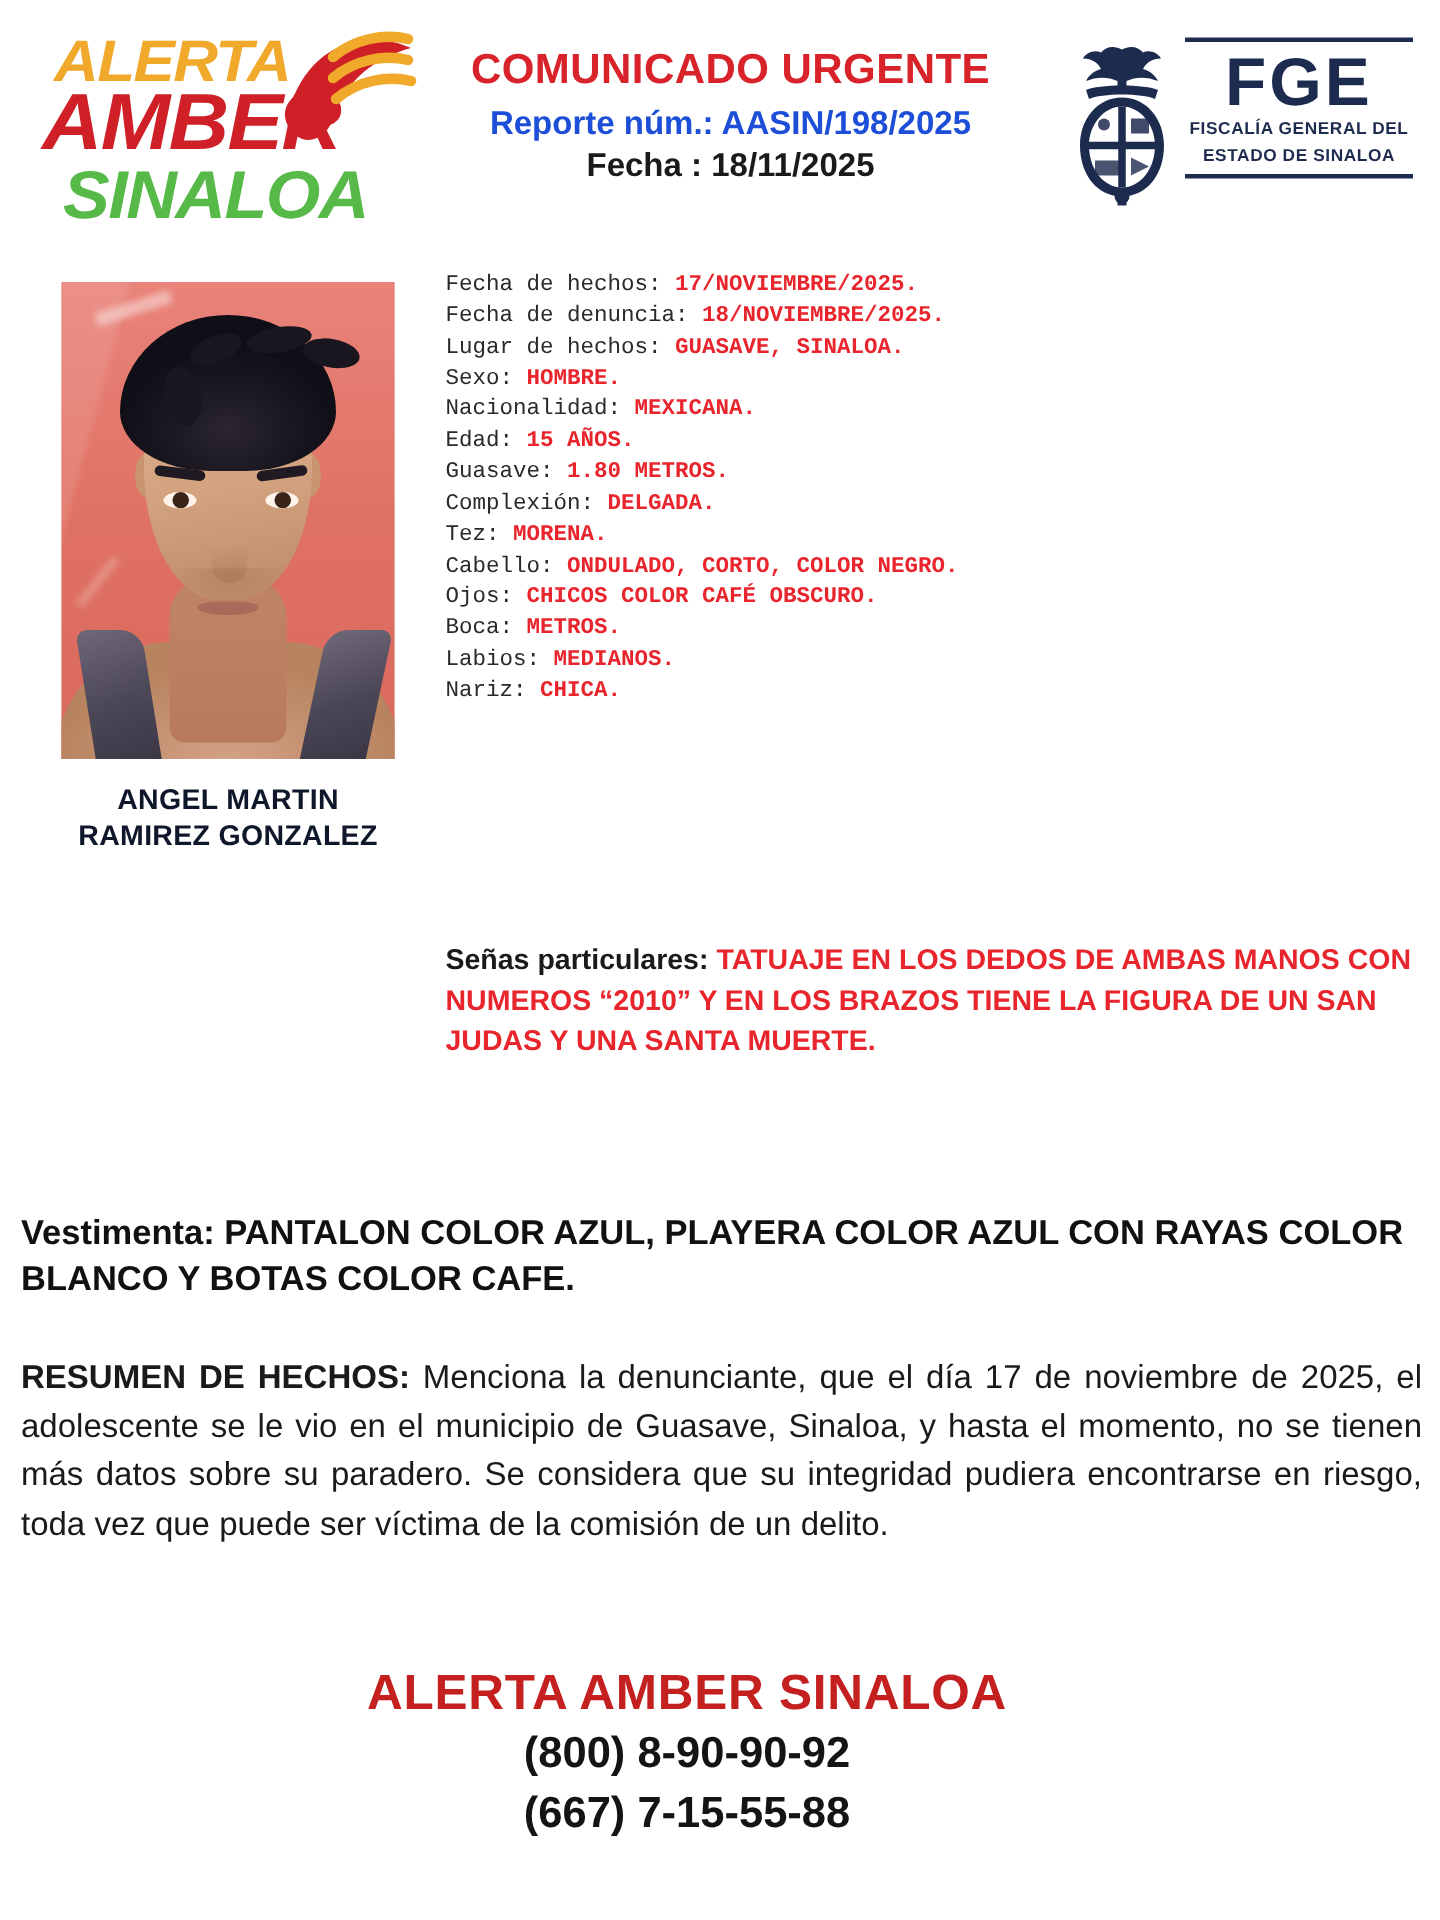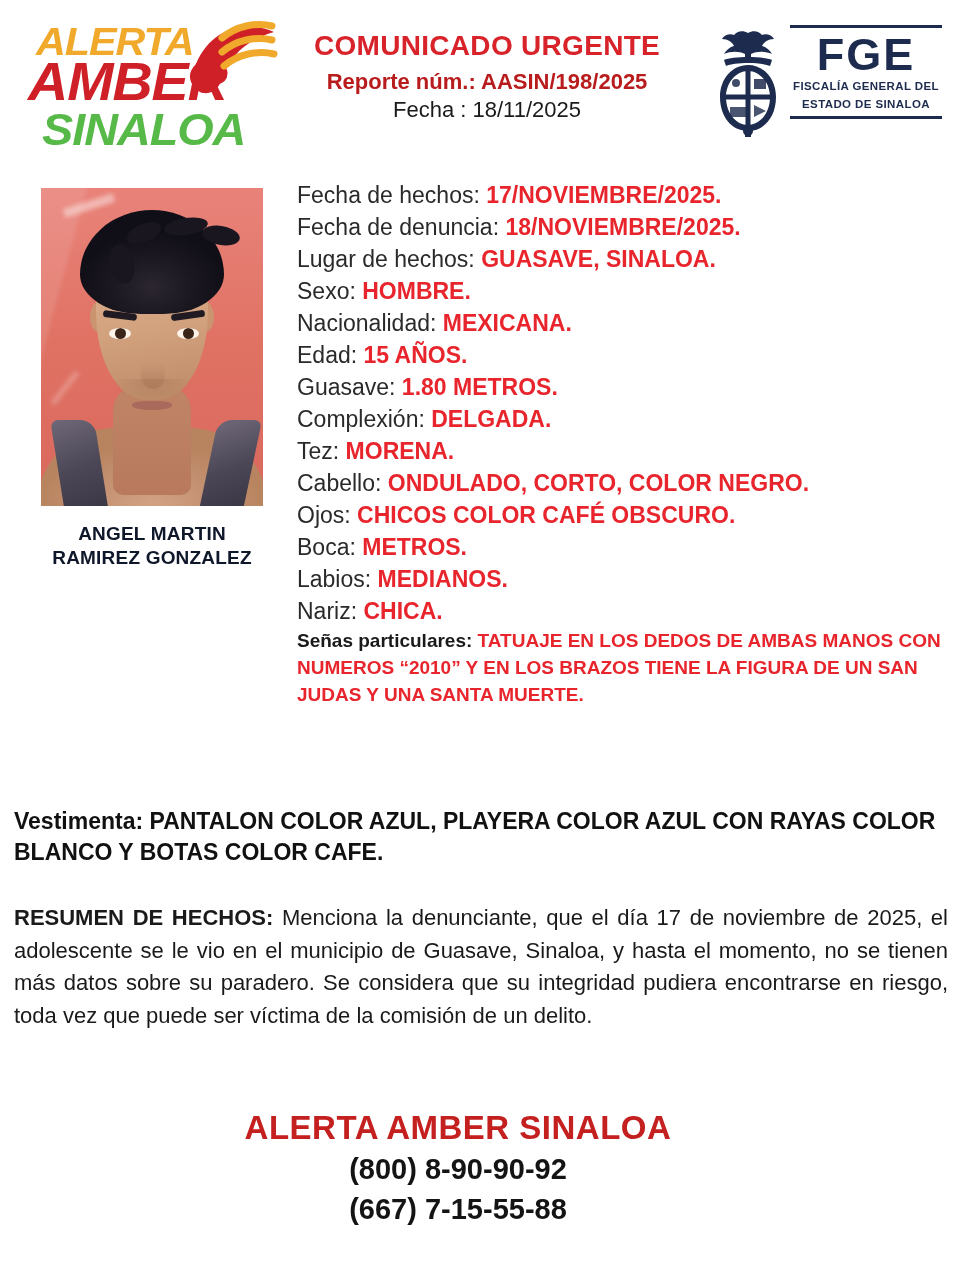--- a/index.html
+++ b/index.html
@@ -84,27 +84,27 @@
   .comunicado {
     font-size: 28px;
     font-weight: bold;
     color: #d8232a;
     letter-spacing: 0.3px;
     line-height: 1.15;
   }
   .reporte-num {
     font-size: 22px;
     font-weight: bold;
-    color: #b91c1c;
+    color: #1d4ed8;
     margin-top: 6px;
     line-height: 1.25;
   }
   .fecha-head {
     font-size: 22px;
-    font-weight: normal;
+    font-weight: bold;
     color: #1a1a1a;
     line-height: 1.25;
     text-align: center;
   }
 
   
   .fge-logo {
     position: absolute;
     left: 712px;
     top: 25px;
@@ -302,24 +302,25 @@
   }
 
   
   .details {
     position: absolute;
     left: 297px;
     top: 180px;
     width: 655px;
   }
   .detail-row {
-    font-size: 23px;
+    font-size: 15px;
     line-height: 1.39;
     color: #2a2a2a;
     white-space: nowrap;
+    font-family: Liberation Mono, monospace;
   }
   .detail-label { font-weight: normal; }
   .detail-value { font-weight: bold; color: #e8252c; }
 
   .senas {
     position: absolute;
     left: 297px;
     top: 628px;
     width: 660px;
     font-size: 19px;

